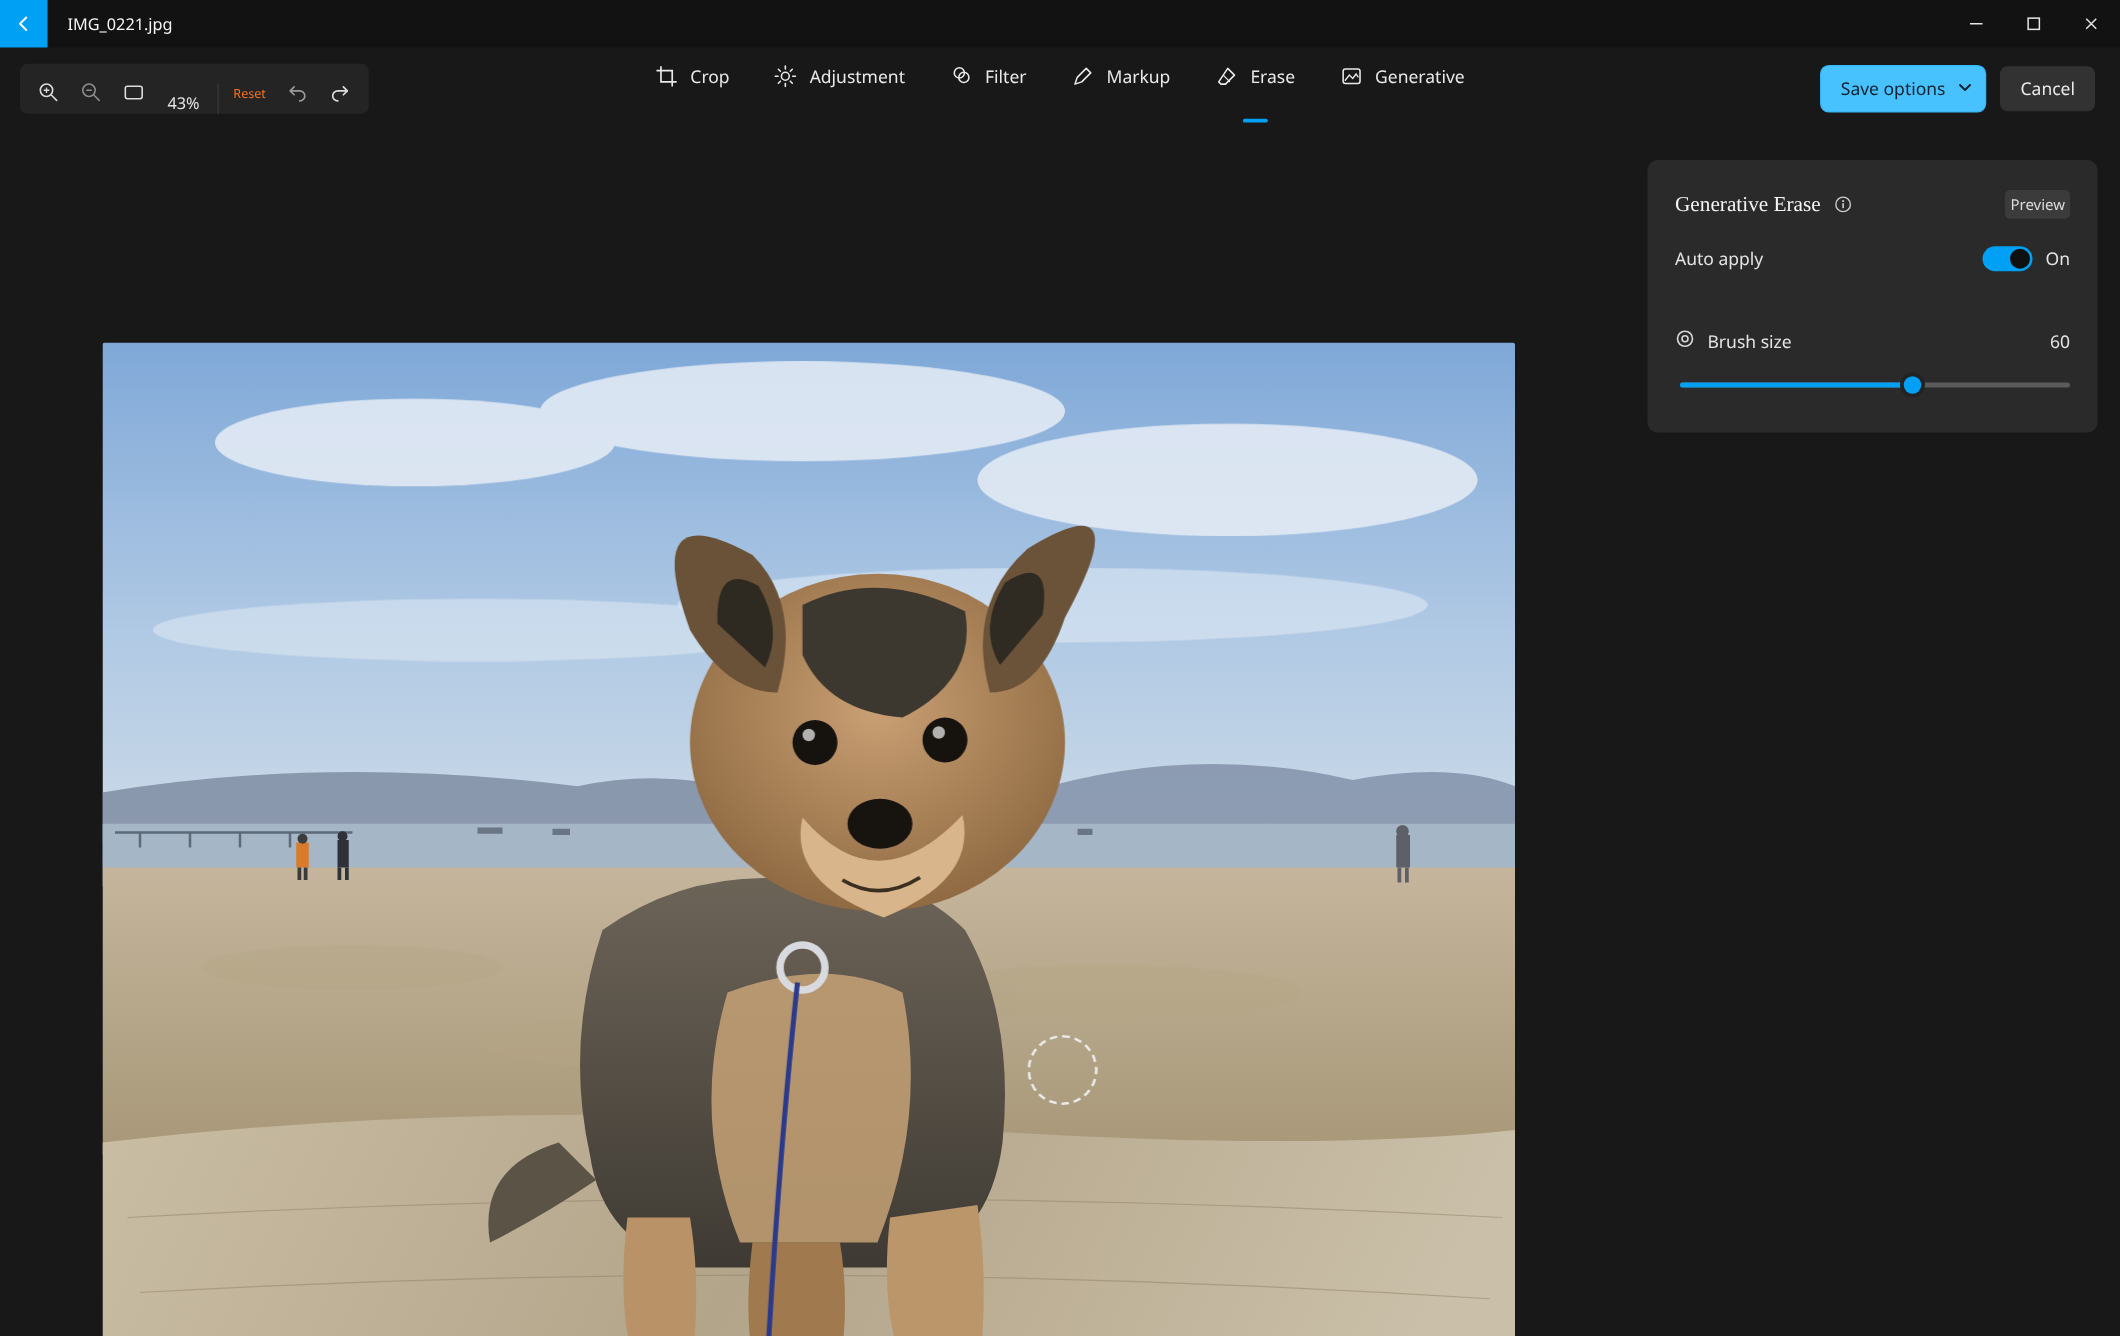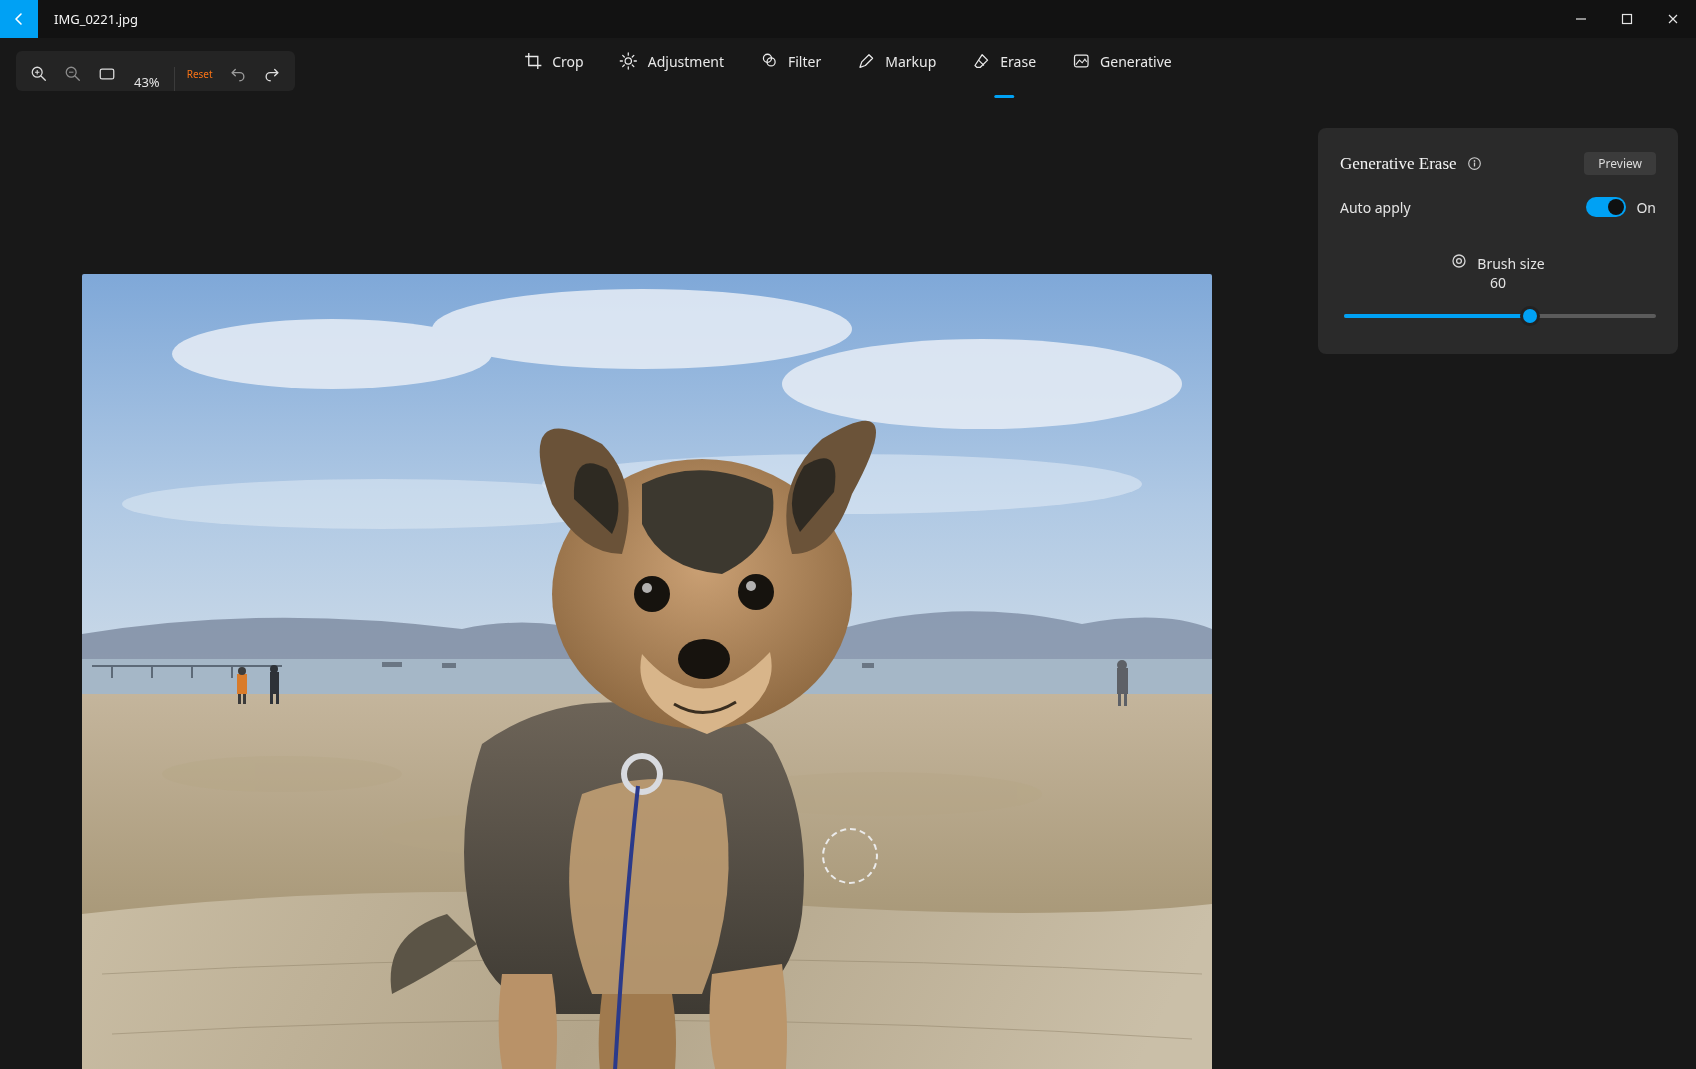--- a/index.html
+++ b/index.html
@@ -145,21 +145,21 @@
   }
   .panel-header {
     display:flex; align-items:center; gap:10px;
   }
   .panel-title { font-size:17px; color:#f5f5f5; font-weight:400;font-family:Liberation Serif, serif; }
   .info-ico { width:16px; height:16px; display:flex; align-items:center; justify-content:center; color:#cccccc; }
   .preview-pill {
     background:#3b3b3b;
     color:#dcdcdc;
     font-size:12px;
-    padding:3px 14px;
+    padding:3px 4px;
     border-radius:4px;
     margin-left:auto;
   }
   .row {
     display:flex; align-items:center; justify-content:space-between;
     margin-top: 22px;
     font-size:14px;
     color:#e4e4e4;
   }
   .toggle-wrap { display:flex; align-items:center; gap:10px; }
@@ -349,20 +349,31 @@
       <span class="ico">
         <svg width="18" height="18" viewBox="0 0 20 20" fill="none">
           <rect x="2.5" y="3.5" width="15" height="13" rx="2" stroke="#e9e9e9" stroke-width="1.4"></rect>
           <path d="M4 14 L8 9 L11 12 L14 8 L16 11" stroke="#e9e9e9" stroke-width="1.2" fill="none"></path>
         </svg>
       </span>
       <span>Generative</span>
     </div>
   </div>
 
+  <div class="right-tools">
+    <div class="btn primary">
+      <span>Save options</span>
+      <span class="chev">
+        <svg width="12" height="12" viewBox="0 0 12 12">
+            <path d="M2 4 L6 8 L10 4" fill="none" stroke="#0d2230" stroke-width="1.6" stroke-linecap="round" stroke-linejoin="round"></path>
+          </svg>
+      </span>
+    </div>
+    <div class="btn cancel">Cancel</div>
+  </div>
 </div>
 
 <div class="workspace">
 
   <div class="canvas-area">
     <svg class="canvas" viewBox="0 0 1130 850" preserveAspectRatio="none">
 
       <defs>
         <linearGradient id="sky" x1="0" y1="0" x2="0" y2="1">
           <stop offset="0%" stop-color="#7fa8d8"></stop>
@@ -504,21 +515,21 @@
       </div>
 
       <div class="row">
         <span>Auto apply</span>
         <div class="toggle-wrap">
           <div class="toggle"></div>
           <span>On</span>
         </div>
       </div>
 
-      <div class="row" style="margin-top:36px;flex-direction:column;">
+      <div class="row" style="margin-top:46px;">
         <div class="row-label">
           <span class="brush-ico">
             <svg width="16" height="16" viewBox="0 0 16 16" fill="none">
               <circle cx="8" cy="8" r="6" stroke="#d6d6d6" stroke-width="1.3"></circle>
               <circle cx="8" cy="8" r="2.4" stroke="#d6d6d6" stroke-width="1.3"></circle>
             </svg>
           </span>
           <span>Brush size</span>
         </div>
         <span>60</span>

